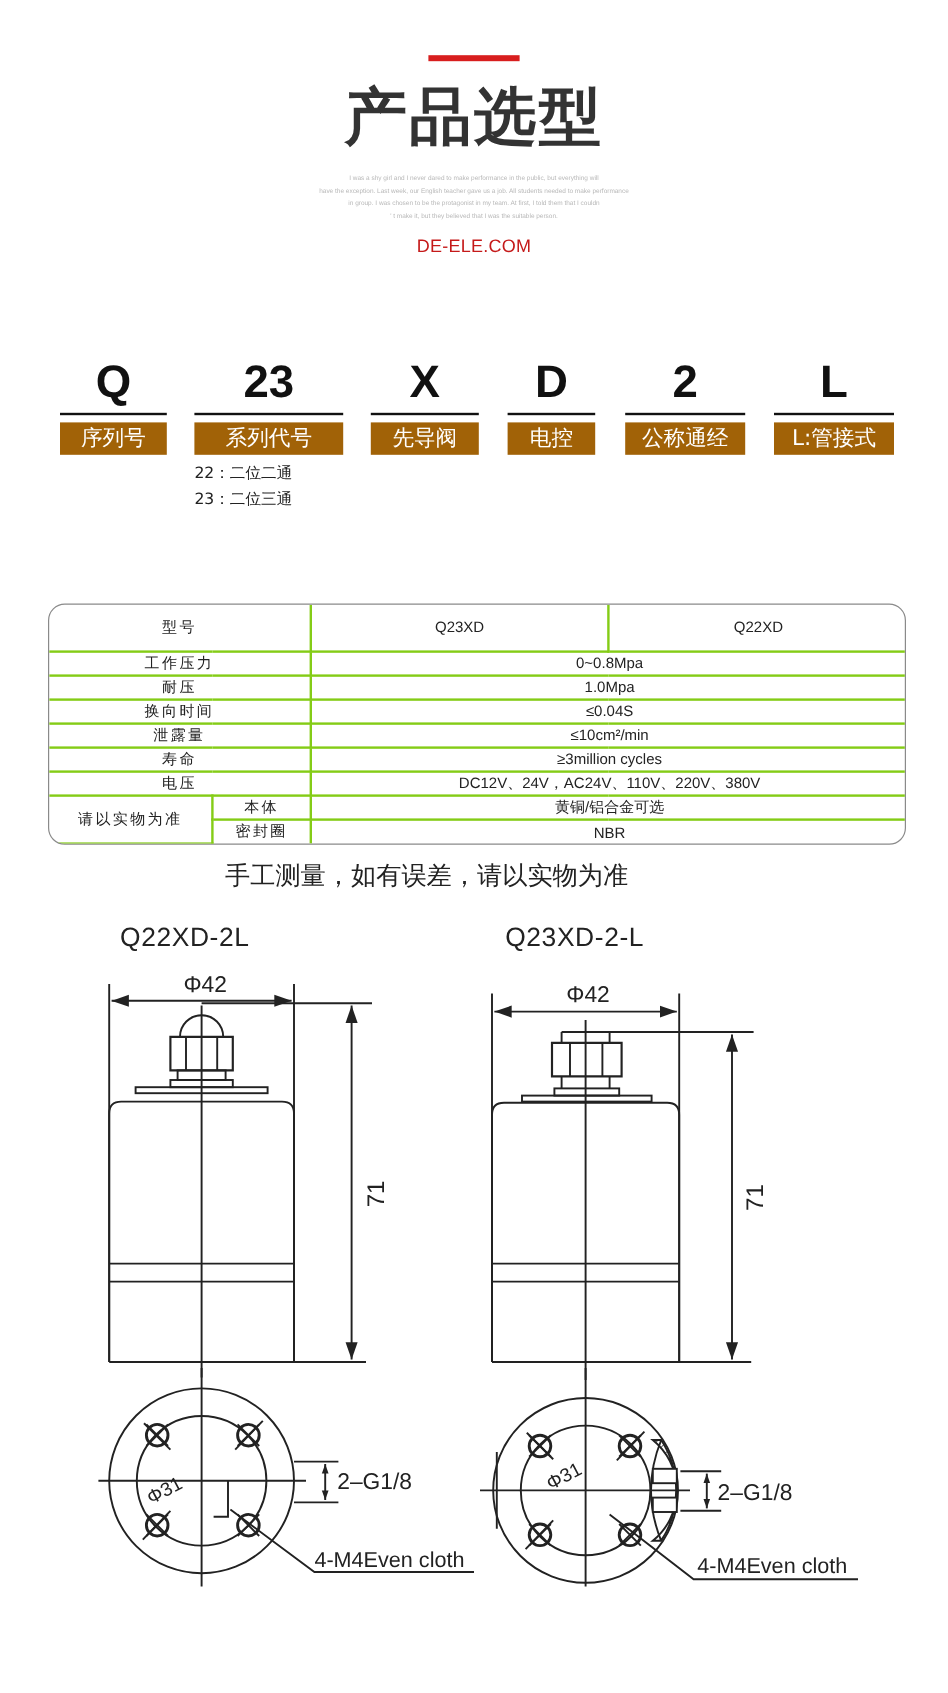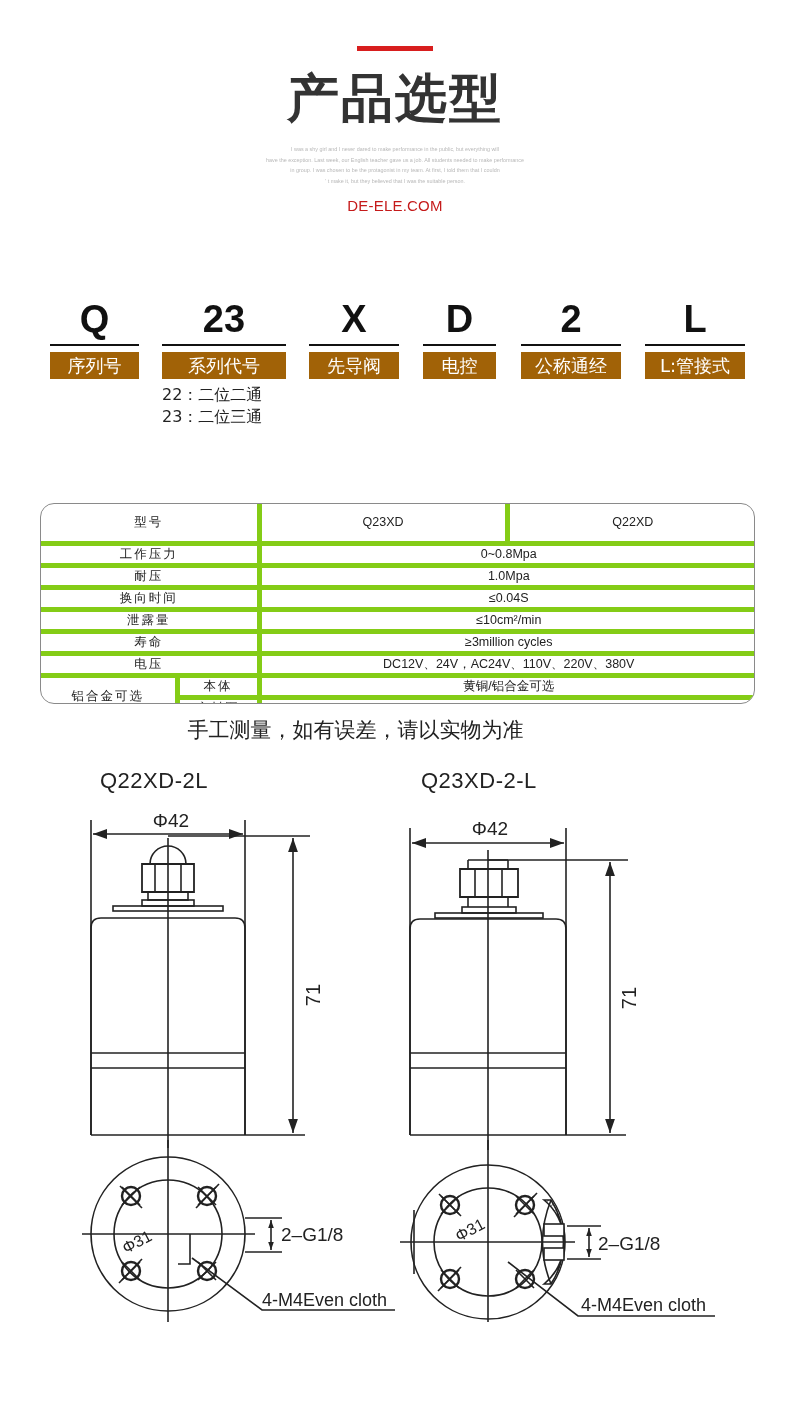--- a/index.html
+++ b/index.html
@@ -12,26 +12,26 @@
   .red-bar { left: 357px; top: 46px; width: 76px; height: 5px; background: #d81e1e; }
   .page-title { left: 0; width: 790px; top: 62px; text-align: center; font-family: "DejaVu Sans", sans-serif; font-weight: bold; font-size: 52px; color: #333; letter-spacing: 2px; line-height: 72px; }
   .filler { left: 220px; width: 350px; top: 144px; text-align: center; font-size: 5.4px; line-height: 10.5px; color: #b8b8b8; }
   .site-url { left: 0; width: 790px; top: 197px; text-align: center; font-size: 15px; color: #c51a1a; letter-spacing: 0.2px; }
 
   
   .code-col { position: absolute; top: 296px; text-align: center; }
   .code-letter { font-size: 38px; font-weight: bold; color: #111; line-height: 46px; height: 46px; }
   .code-rule { height: 1.5px; background: #111; margin-top: 2px; }
   .code-label { margin-top: 6px; height: 27px; line-height: 27px; background: #a16207; color: #fff; font-family: "DejaVu Sans", sans-serif; font-size: 18px; }
-  .series-notes { left: 162px; top: 384px; font-family: "DejaVu Sans", sans-serif; font-size: 16px; line-height: 22px; color: #222; }
+  .series-notes { left: 162px; top: 384px; font-family: "DejaVu Sans", sans-serif; font-size: 13px; line-height: 22px; color: #222; }
 
   
   .spec-table { left: 40px; top: 503px; width: 715px; height: 201px; border: 1.5px solid #8a8a8a; border-radius: 14px; overflow: hidden; }
   .spec-table table { width: 100%; height: 100%; border-collapse: collapse; table-layout: fixed; }
-  .spec-table td { border: 5px solid #84cc16; text-align: center; font-size: 12.5px; color: #222; padding: 0; }
+  .spec-table td { border: 2px solid #84cc16; text-align: center; font-size: 12.5px; color: #222; padding: 0; }
   .spec-table tr:first-child td { border-top: none; text-align: center; }
   .spec-table tr:last-child td { border-bottom: none; }
   .spec-table td:first-child { border-left: none; }
   .spec-table td:last-child { border-right: none; }
   .spec-table .lbl { font-family: "DejaVu Sans", sans-serif; letter-spacing: 2px; font-size: 12.5px; }
   .spec-table .hdr-row td { height: 39px; }
   .spec-table .row td { height: 20px; }
 
   .disclaimer { left: 0; width: 711px; top: 716px; text-align: center; font-family: "DejaVu Sans", sans-serif; font-size: 21px; color: #222; }
   .fig-title { font-size: 22px; color: #222; letter-spacing: 0.5px; }
@@ -119,21 +119,21 @@
     </tr>
     <tr class="row">
       <td colspan="2" class="lbl">寿命</td>
       <td colspan="2">≥3million cycles</td>
     </tr>
     <tr class="row">
       <td colspan="2" class="lbl">电压</td>
       <td colspan="2">DC12V、24V，AC24V、110V、220V、380V</td>
     </tr>
     <tr class="row">
-      <td rowspan="2" class="lbl">铝合金可选</td>
+      <td rowspan="2" class="lbl">请以实物为准</td>
       <td class="lbl">本体</td>
       <td colspan="2">黄铜/铝合金可选</td>
     </tr>
     <tr class="row">
       <td class="lbl">密封圈</td>
       <td colspan="2">NBR</td>
     </tr>
   </tbody>
     </table>
 </div>

